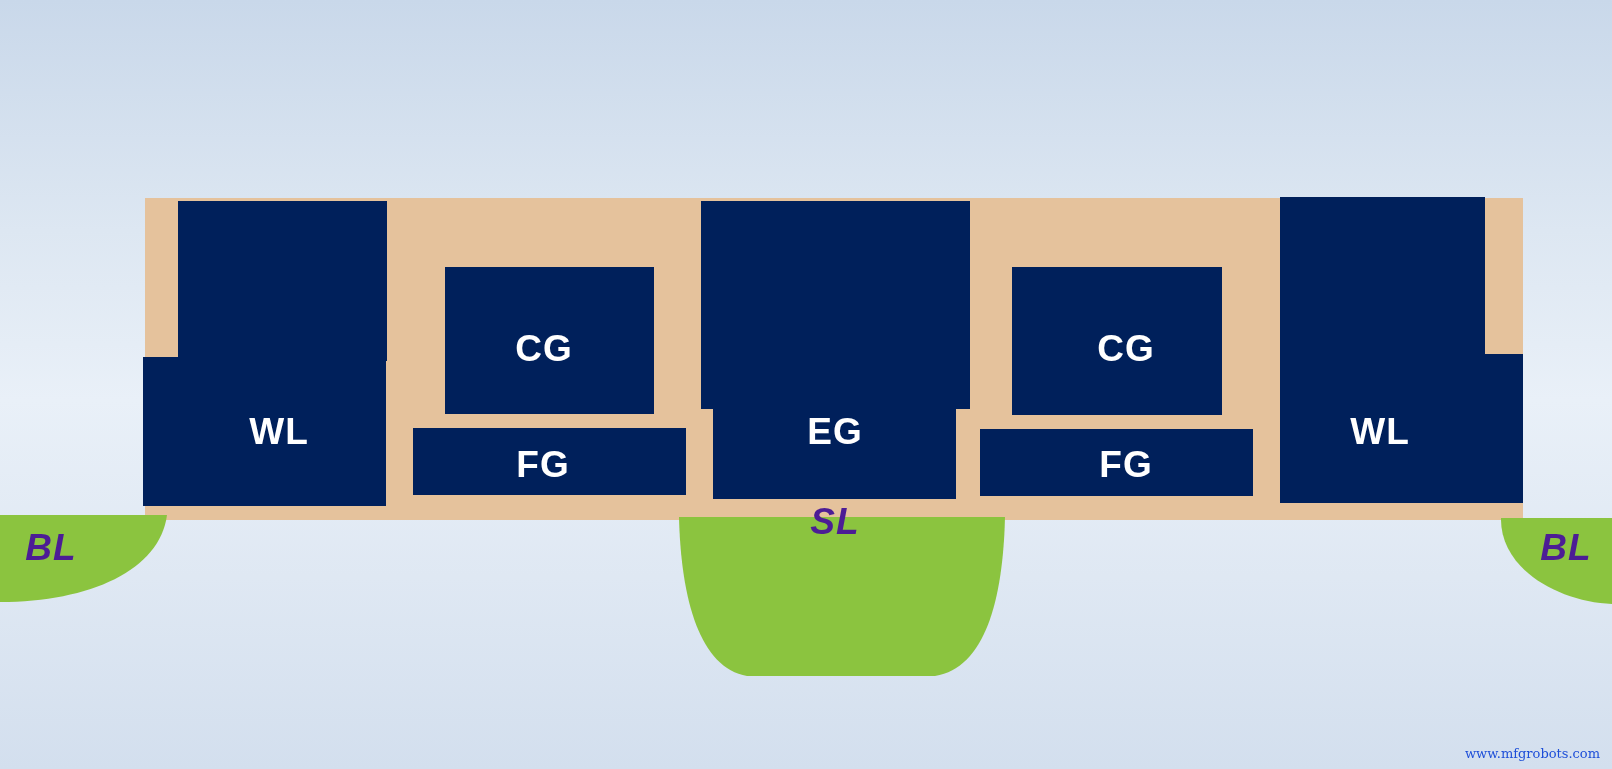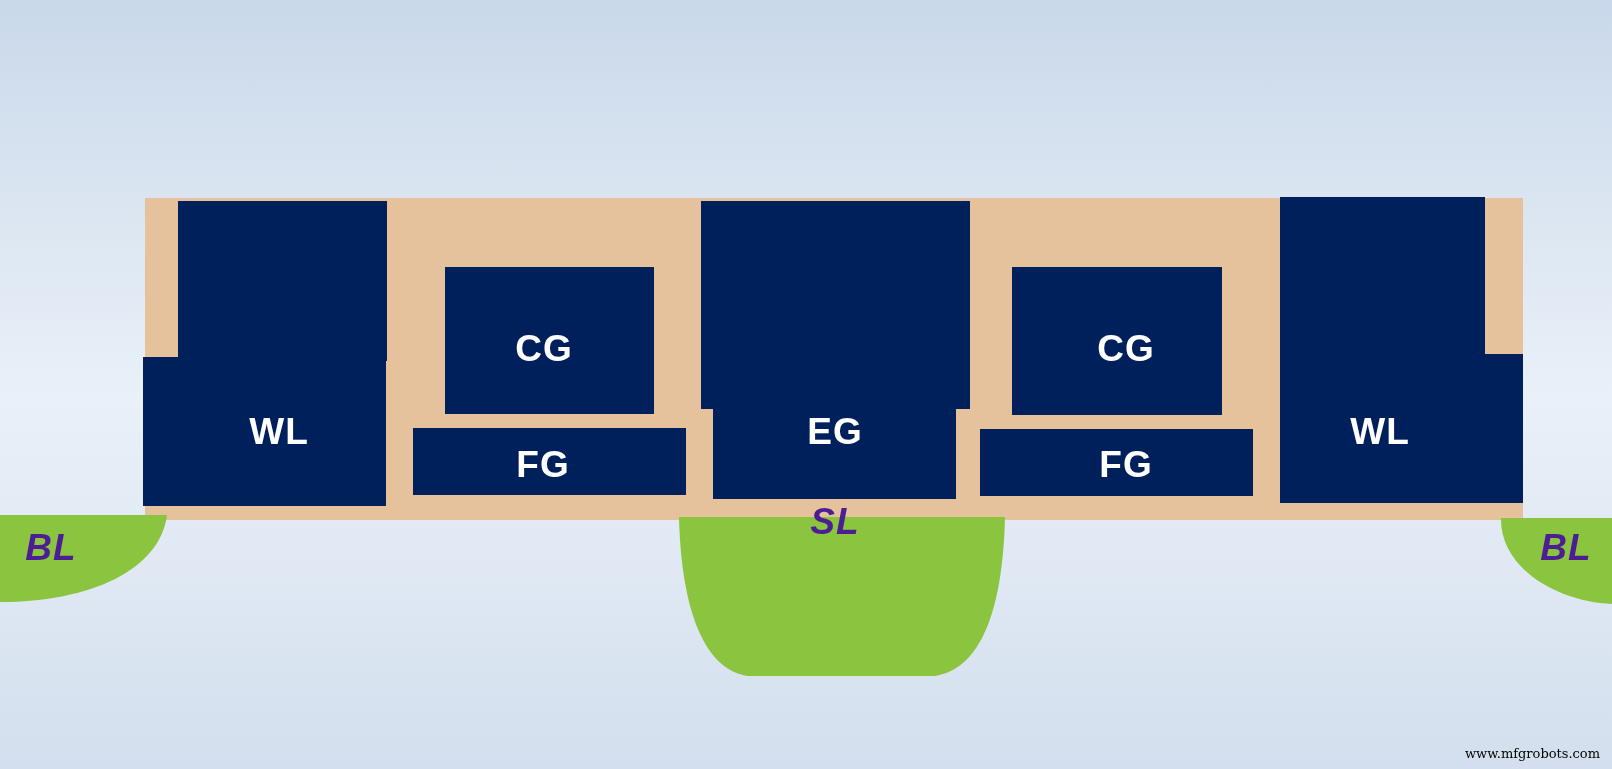--- a/index.html
+++ b/index.html
@@ -7,21 +7,21 @@
     width:1612px; height:769px; overflow:hidden; position:relative;
     background: linear-gradient(to bottom, #c9d8ea 0%, #dde7f2 30%, #e9f0f8 52%, #dfe8f3 75%, #d3dfee 100%);
     font-family: "Liberation Sans", sans-serif;
   }
   .abs { position:absolute; }
   .beige { background:#e5c29c; }
   .navy { background:#00205b; }
   .lbl { position:absolute; font-weight:bold; font-size:37px; color:#ffffff; white-space:nowrap; transform:translate(-50%,-50%); letter-spacing:1px; }
   .lbl.dark { color:#4c1d95;font-style:italic; }
   svg.shape { position:absolute; left:0; top:0; }
-  .wm { position:absolute; right:12px; bottom:8px; font-family:"DejaVu Serif", serif; font-size:13px; color:#000000; }
+  .wm { position:absolute; right:12px; bottom:8px; font-family:"DejaVu Serif", serif; font-size:13px; color:#1d4ed8; }
 </style>
 </head>
 <body>
 
 <div class="abs beige" style="left:145px; top:198px; width:1378px; height:322px;"></div>
 
 <svg class="shape" width="1612" height="769">
   <path d="M0,515 L167,515 C160,570 90,602 0,602 Z" fill="#8bc43f"></path>
   <path d="M679,517 L1005,517 C1003,600 985,668 935,676 L747,676 C700,668 681,600 679,517 Z" fill="#8bc43f"></path>
   <path d="M1501,518 L1612,518 L1612,604 C1560,602 1500,570 1501,518 Z" fill="#8bc43f"></path>

